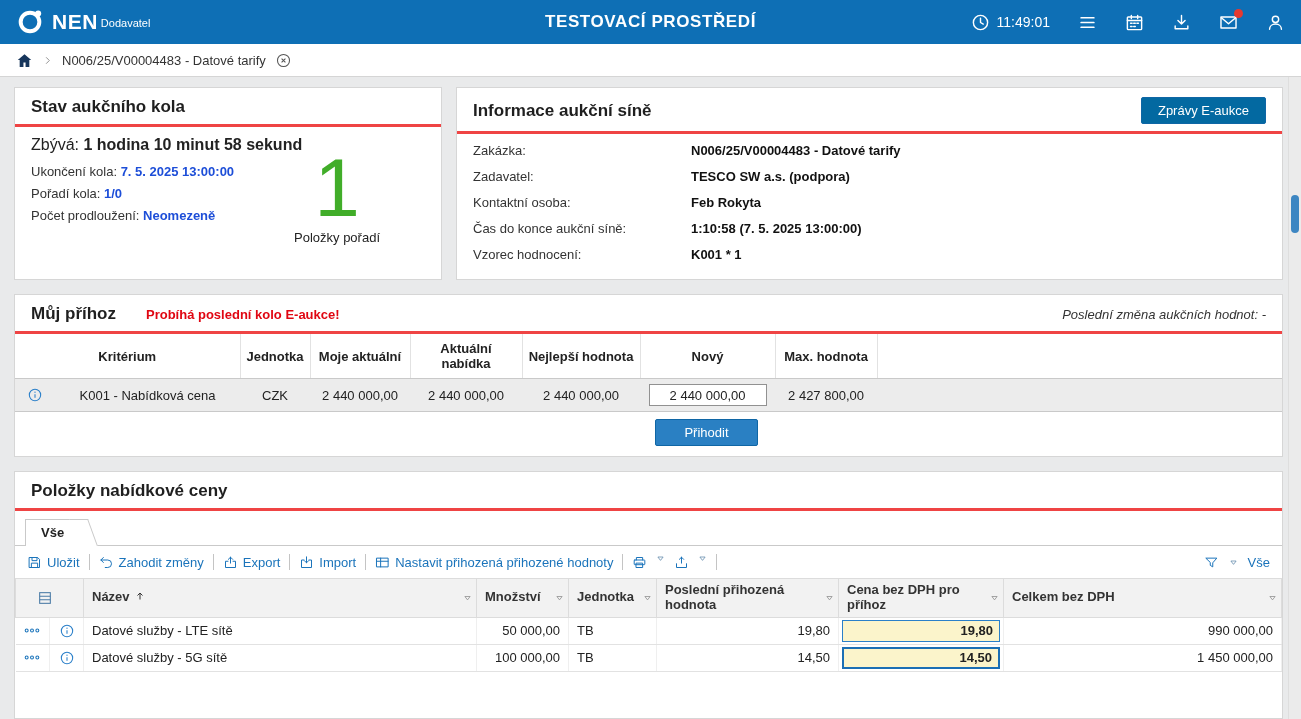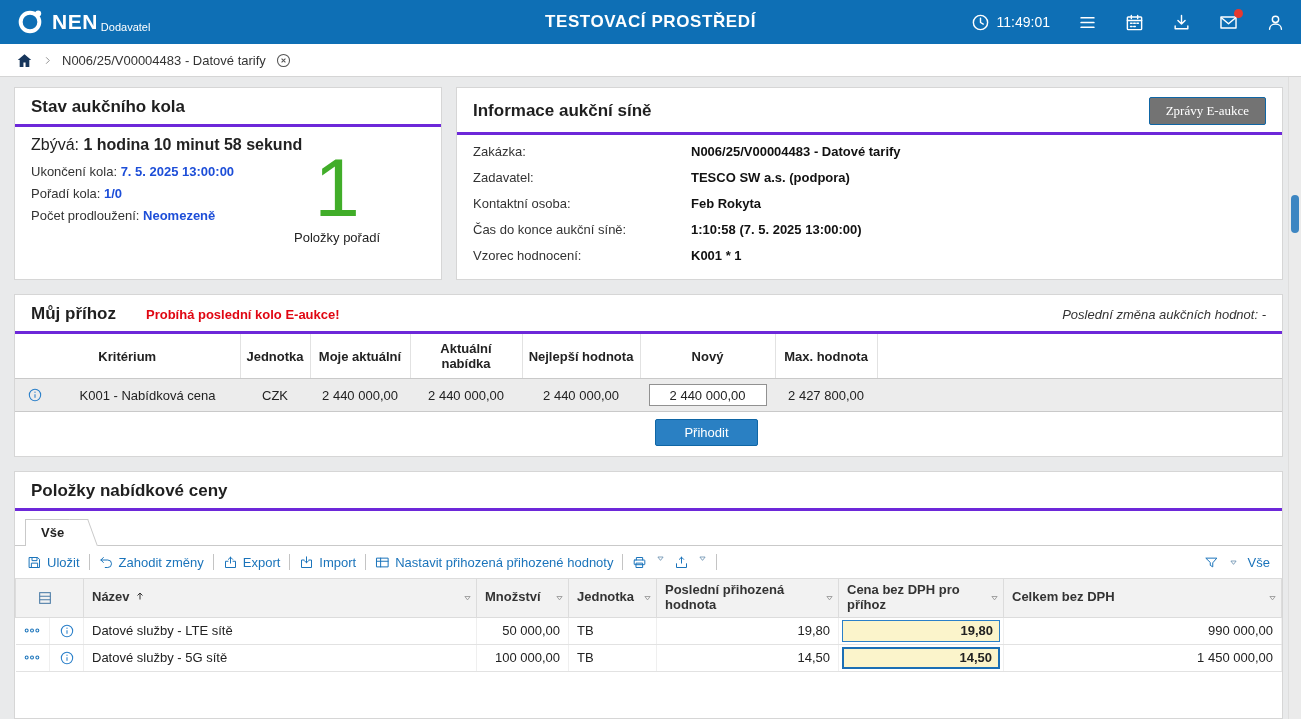--- a/index.html
+++ b/index.html
@@ -5,21 +5,21 @@
   html,body{margin:0;padding:0;background:#cfd2d4;}
   *{box-sizing:border-box;}
   .app{width:1301px;height:719px;position:relative;overflow:hidden;background:#e9eaeb;
        font-family:"Liberation Sans","DejaVu Sans",sans-serif;color:#222;}
 
   
   .topbar{height:44px;background:#0e6fb5;display:flex;align-items:center;padding:0 16px;position:relative;}
   .brand{display:flex;align-items:center;gap:8px;}
   .logo{width:28px;height:28px;flex:none;}
   .logo svg{width:28px;height:28px;display:block;}
-  .brand-text{display:flex;align-items:center;}
+  .brand-text{display:flex;align-items:flex-start;}
   .brand-name{color:#fff;font-size:21px;font-weight:bold;letter-spacing:.5px;line-height:20px;}
   .brand-sub{color:#fff;font-size:11px;margin-left:3px;position:relative;top:5px;}
   .env-title{position:absolute;left:0;right:0;text-align:center;color:#fff;font-size:17px;
              font-weight:bold;letter-spacing:.6px;pointer-events:none;}
   .top-right{margin-left:auto;display:flex;align-items:center;gap:28px;z-index:1;}
   .clock-wrap{display:flex;align-items:center;gap:7px;color:#fff;font-size:14px;}
   .tico svg{width:19px;height:19px;display:block;stroke:#fff;fill:none;stroke-width:1.8;stroke-linecap:round;stroke-linejoin:round;}
   .tico{position:relative;cursor:pointer;display:block;}
   .mail-badge{position:absolute;top:-4px;right:-5px;width:9px;height:9px;border-radius:50%;background:#e6392f;}
 
@@ -31,38 +31,38 @@
   .crumb-text{font-size:13px;color:#333;}
   .crumb-close svg{width:17px;height:17px;stroke:#555;fill:none;stroke-width:1.5;display:block;}
 
   
   .content{position:absolute;top:77px;left:0;right:0;bottom:0;padding:10px 18px 0 14px;
            display:flex;flex-direction:column;gap:14px;}
   .vscroll{position:absolute;right:0;top:77px;bottom:0;width:13px;background:#ebebeb;border-left:1px solid #dedede;}
   .vthumb{position:absolute;top:118px;left:2px;width:8px;height:38px;background:#3d86c2;border-radius:4px;}
 
   .panel{background:#fff;border:1px solid #d6d6d6;display:flex;flex-direction:column;}
-  .panel-hd{display:flex;align-items:center;padding:9px 16px 7px;border-bottom:3px solid #6d28d9;flex:none;}
+  .panel-hd{display:flex;align-items:center;padding:9px 16px 7px;border-bottom:3px solid #ef4444;flex:none;}
   .panel-title{font-size:17px;font-weight:bold;color:#1f1f1f;}
 
   .row1{display:flex;gap:14px;height:193px;flex:none;}
   .panel-status{width:428px;flex:none;}
   .panel-info{flex:1;}
 
   .status-body{padding:9px 16px;position:relative;flex:1;}
   .remaining{font-size:16px;color:#222;margin-bottom:10px;}
   .remaining .val{font-weight:bold;}
   .status-field{font-size:13px;color:#333;margin:0 0 7px;}
   .status-field .val{font-weight:bold;color:#1d4ed8;}
   .rank-box{position:absolute;top:22px;right:24px;width:160px;text-align:center;}
   .rank-num{font-size:82px;line-height:78px;color:#41ad29;}
   .rank-label{font-size:13px;color:#222;margin-top:3px;}
 
-  .msg-btn{margin-left:auto;background:#737373;color:#fff;font-size:13px;border:1px solid #0f66a5;
-           padding:5px 16px;border-radius:2px;cursor:pointer;font-family:Liberation Serif, serif;}
+  .msg-btn{margin-left:auto;background:#0369a1;color:#fff;font-size:13px;border:1px solid #0f66a5;
+           padding:5px 16px;border-radius:2px;cursor:pointer;font-family:Liberation Sans, sans-serif;}
   .info-body{padding:9px 16px;flex:1;}
   .info-row{display:flex;font-size:13px;margin:0 0 11px;}
   .info-label{width:218px;color:#333;flex:none;}
   .info-value{font-weight:bold;color:#111;}
 
   
   .bid-hd{gap:30px;}
   .warning{color:#e00612;font-weight:bold;font-size:13px;}
   .last-change{margin-left:auto;font-style:italic;font-size:13px;color:#333;}
   .bid-table{width:100%;border-collapse:collapse;table-layout:fixed;font-size:13px;}

